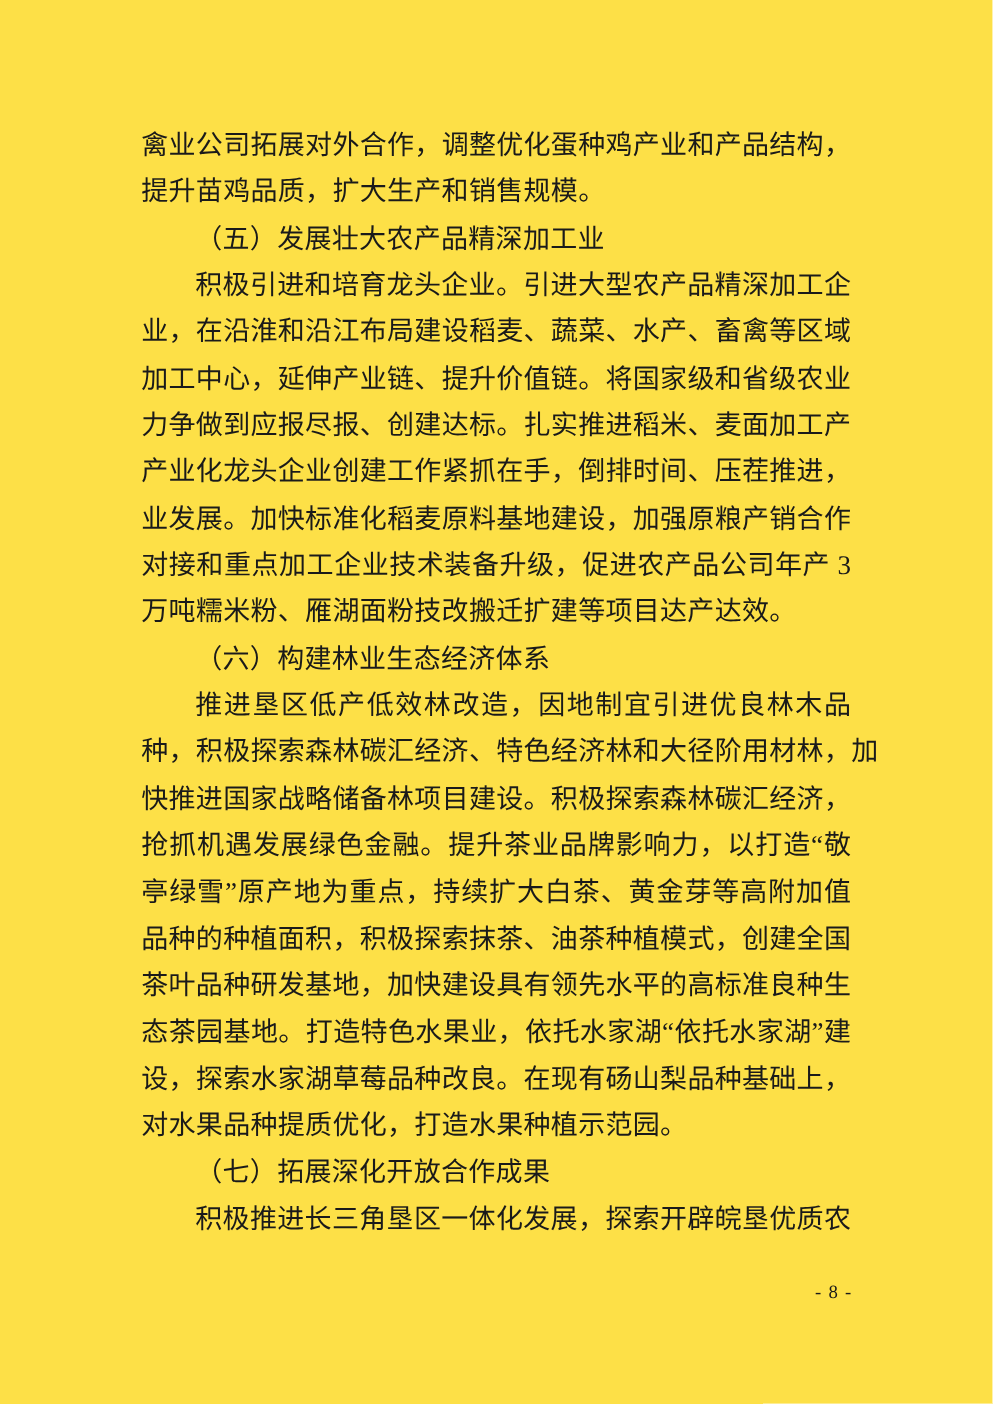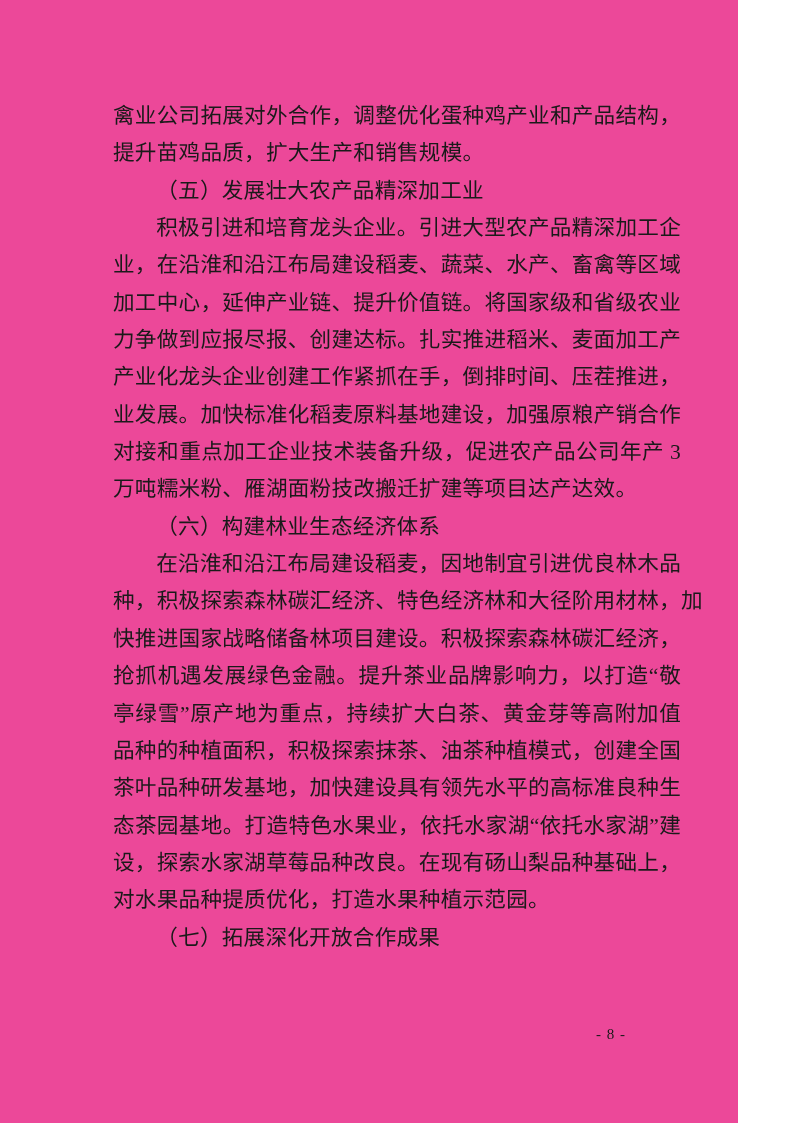--- a/index.html
+++ b/index.html
@@ -3,23 +3,23 @@
 <meta charset="utf-8">
 <title>Document Page</title>
 <style>
   html, body {
     margin: 0;
     padding: 0;
     background: #ffffff;
   }
   .page {
     position: relative;
-    width: 738px;
+    width: 794px;
     height: 1123px;
-    background: #ec4899;
+    background: #fde047;
     overflow: hidden;
     font-family: "Liberation Serif", "DejaVu Serif", serif;
     color: #1a1a1a;
   }
   .content {
     position: absolute;
     left: 113px;
     top: 98px;
     width: 568px;
     font-size: 21.6px;
@@ -79,29 +79,32 @@
         <div class="line">力争做到应报尽报、创建达标。扎实推进稻米、麦面加工产</div>
         <div class="line">产业化龙头企业创建工作紧抓在手，倒排时间、压茬推进，</div>
         <div class="line">业发展。加快标准化稻麦原料基地建设，加强原粮产销合作</div>
         <div class="line">对接和重点加工企业技术装备升级，促进农产品公司年产 3</div>
         <div class="line flush">万吨糯米粉、雁湖面粉技改搬迁扩建等项目达产达效。</div>
       </div>
       <div class="block heading">
         <div class="line indent flush">（六）构建林业生态经济体系</div>
       </div>
       <div class="block paragraph">
-        <div class="line indent">在沿淮和沿江布局建设稻麦，因地制宜引进优良林木品</div>
+        <div class="line indent">推进垦区低产低效林改造，因地制宜引进优良林木品</div>
         <div class="line">种，积极探索森林碳汇经济、特色经济林和大径阶用材林，加</div>
         <div class="line">快推进国家战略储备林项目建设。积极探索森林碳汇经济，</div>
         <div class="line">抢抓机遇发展绿色金融。提升茶业品牌影响力，以打造“敬</div>
         <div class="line">亭绿雪”原产地为重点，持续扩大白茶、黄金芽等高附加值</div>
         <div class="line">品种的种植面积，积极探索抹茶、油茶种植模式，创建全国</div>
         <div class="line">茶叶品种研发基地，加快建设具有领先水平的高标准良种生</div>
         <div class="line">态茶园基地。打造特色水果业，依托水家湖“依托水家湖”建</div>
         <div class="line">设，探索水家湖草莓品种改良。在现有砀山梨品种基础上，</div>
         <div class="line flush">对水果品种提质优化，打造水果种植示范园。</div>
       </div>
       <div class="block heading">
         <div class="line indent flush">（七）拓展深化开放合作成果</div>
       </div>
+      <div class="block paragraph">
+        <div class="line indent">积极推进长三角垦区一体化发展，探索开辟皖垦优质农</div>
+      </div>
     </div>
   <div class="footer">- 8 -</div>
 </div>
 
 </body></html>

